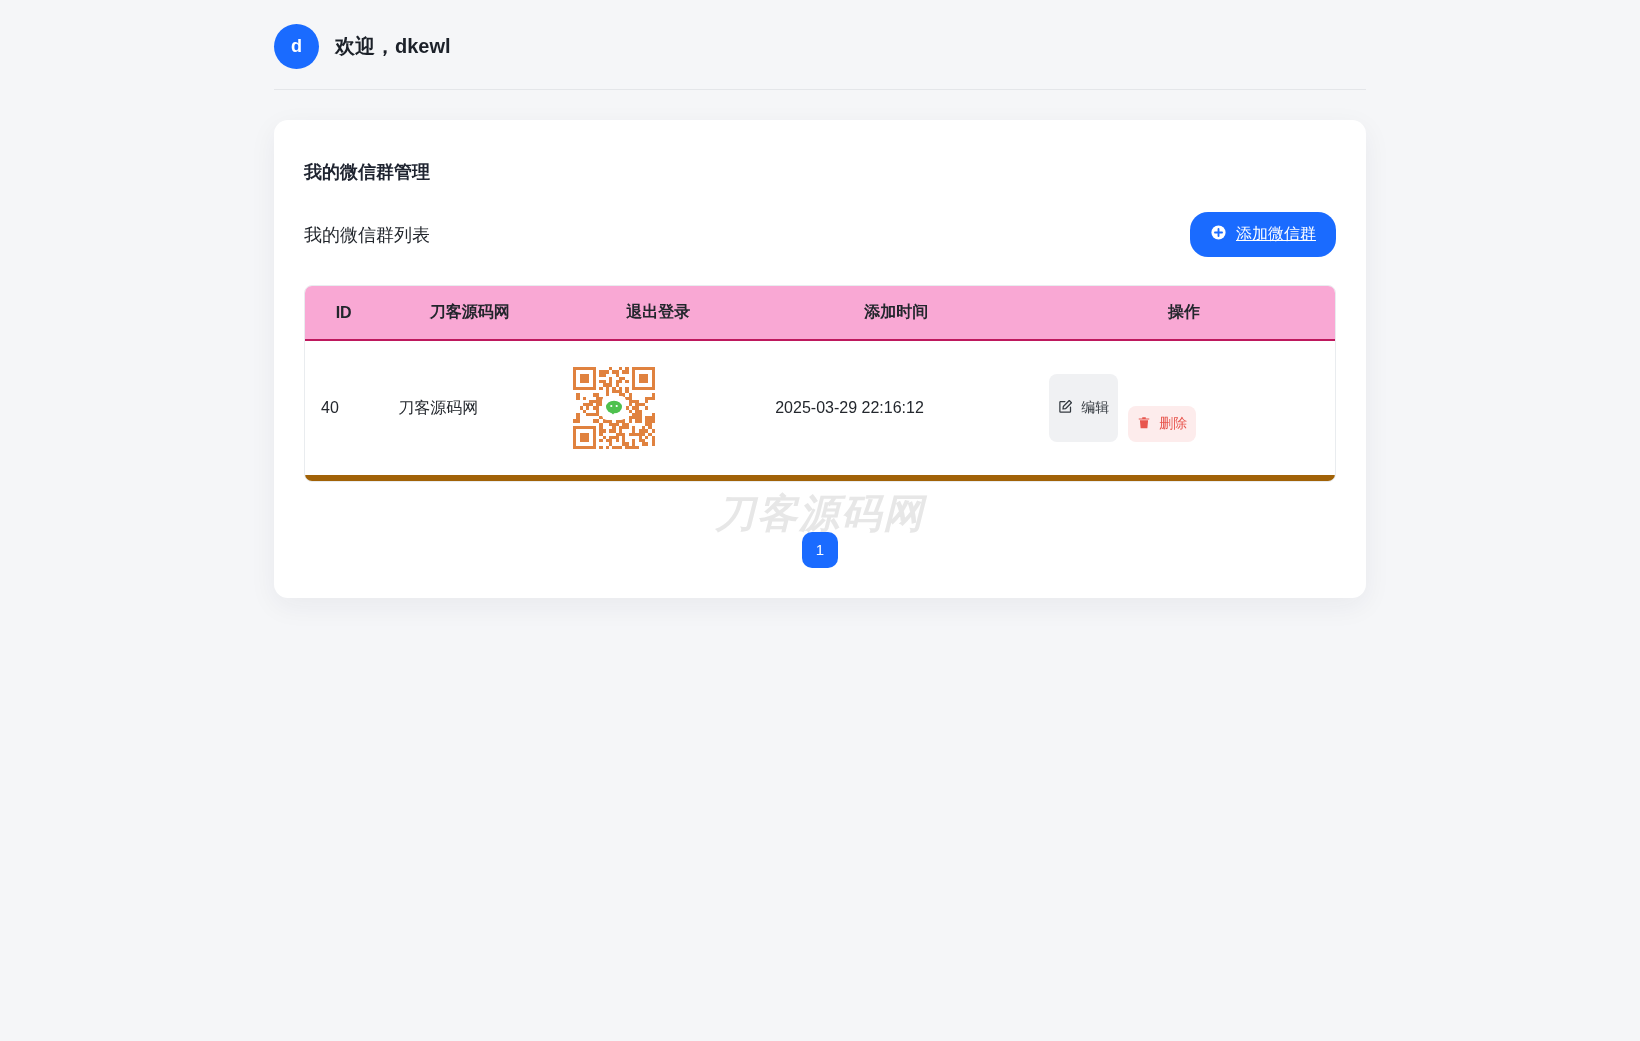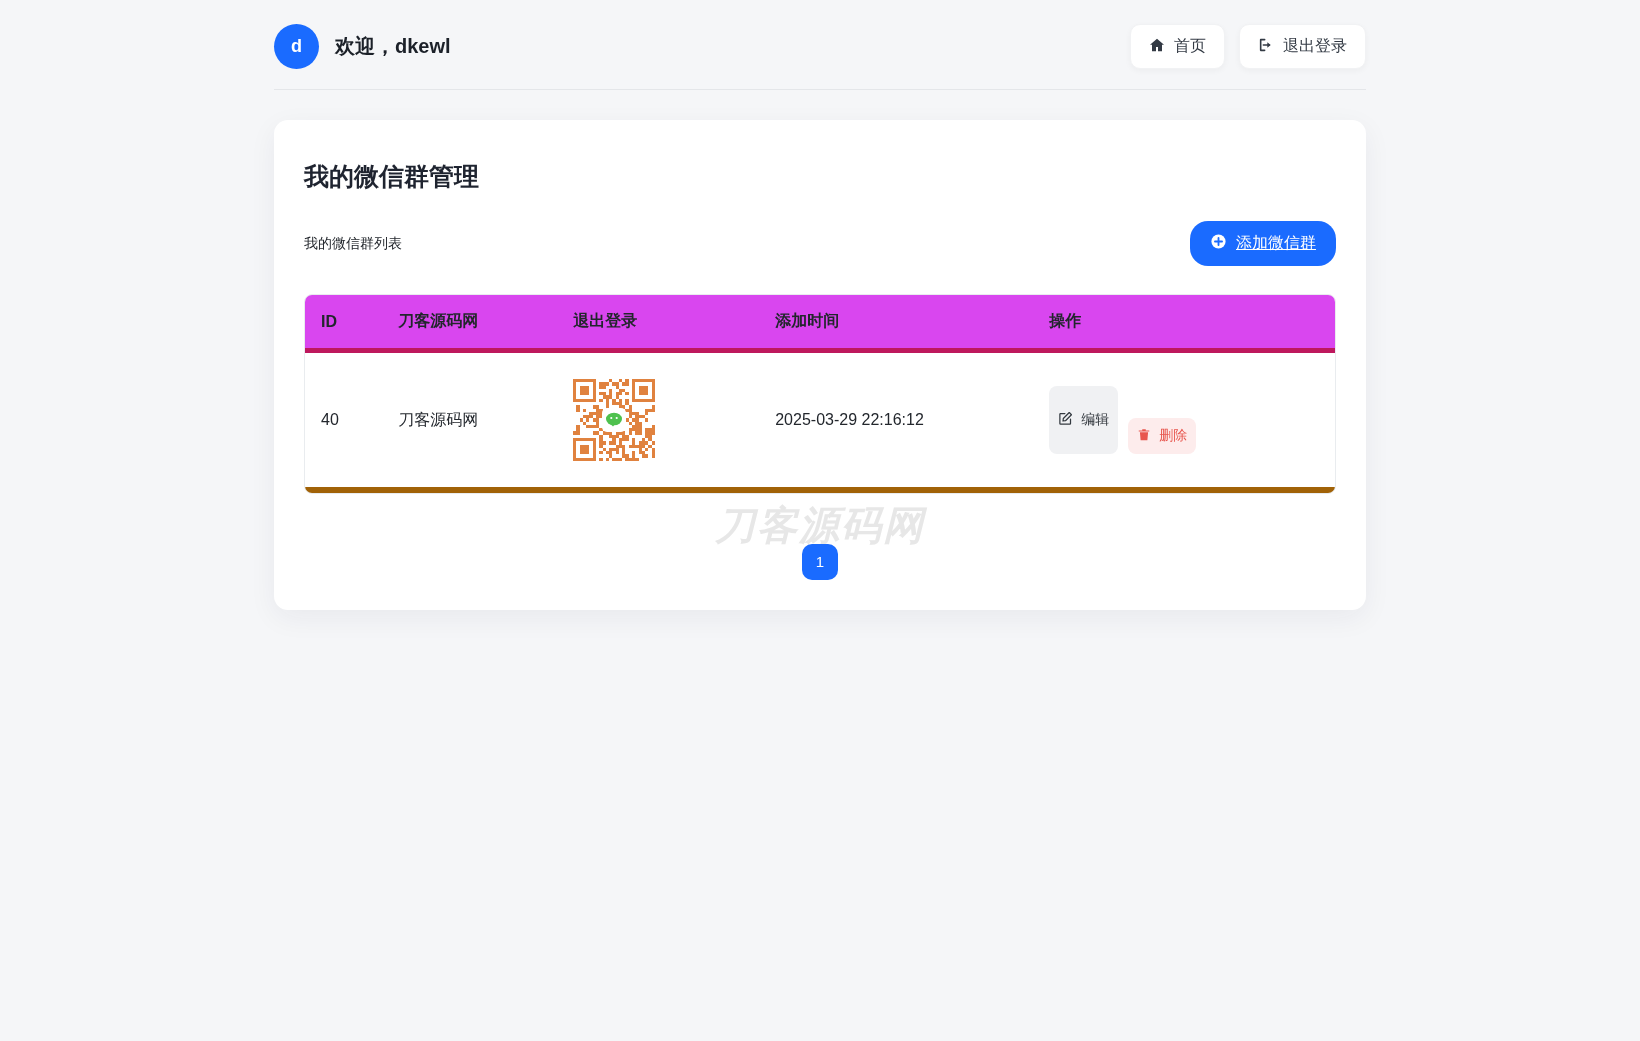--- a/index.html
+++ b/index.html
@@ -41,42 +41,42 @@
   }
   .hdr-btn svg{flex:0 0 auto;}
 
   
   .card{
     background:#fff;border-radius:14px;margin-top:30px;
     padding:40px 30px 30px 30px;
     box-shadow:0 8px 28px rgba(30,40,60,.06);
     min-height:462px;
   }
-  .card-title{font-size:25px;font-weight:bold;color:#1f2430;}
+  .card-title{font-size:18px;font-weight:bold;color:#1f2430;}
   .toolbar{
     display:flex;align-items:center;justify-content:space-between;
     margin-top:28px;
   }
-  .list-label{font-size:14px;color:#23272d;}
+  .list-label{font-size:18px;color:#23272d;}
   .add-btn{
     display:flex;align-items:center;gap:9px;
     background:var(--accent);color:#fff;border:none;border-radius:18px;
     padding:12px 20px;font-size:16px;cursor:pointer;font-family:inherit;
   }
   .add-btn .lbl{text-decoration:underline;}
 
   
   .table-wrap{
     margin-top:28px;border:1px solid var(--border-light);
     border-radius:8px;overflow:hidden;
   }
   table{width:100%;border-collapse:collapse;}
   thead th{
-    background:#d946ef;text-align:left;font-size:16px;font-weight:bold;
-    color:#22262c;padding:16px;border-bottom:5px solid #be185d;
+    background:#f9a8d4;text-align:center;font-size:16px;font-weight:bold;
+    color:#22262c;padding:16px;border-bottom:2px solid #be185d;
   }
   tbody td{
     padding:26px 16px;font-size:16px;color:#23272d;vertical-align:middle;
     border-bottom:6px solid #a16207;
   }
   .col-id{width:7.5%;} .col-name{width:17%;} .col-qr{width:19.6%;}
   .col-time{width:26.6%;} .col-ops{width:29.3%;}
 
   .qr-box{position:relative;width:82px;height:82px;}
   .qr-box svg{display:block;}
@@ -108,40 +108,20 @@
 </style>
 </head>
 <body>
 
 <div class="container">
 
   <div class="topbar">
     <div class="topbar-left">
       <div class="avatar">d</div>
       <div class="welcome">欢迎，dkewl</div>
-    </div>
-    <div class="topbar-right">
-      <button class="hdr-btn">
-        <span>
-          <svg width="16" height="16" viewBox="0 0 24 24" fill="#333a44">
-            <path d="M12 2.5 1.5 11.5h3v10h6v-6.5h3v6.5h6v-10h3z"></path>
-          </svg>
-        </span>
-        <span>首页</span>
-      </button>
-      <button class="hdr-btn">
-        <span>
-          <svg width="16" height="16" viewBox="0 0 24 24" fill="none" stroke="#333a44" stroke-width="2.4" stroke-linecap="round" stroke-linejoin="round">
-            <path d="M10 4H4v16h6"></path>
-            <path d="M14 8l5 4-5 4" fill="#333a44" stroke="none"></path>
-            <line x1="8" y1="12" x2="17" y2="12"></line>
-          </svg>
-        </span>
-        <span>退出登录</span>
-      </button>
     </div>
   </div>
 
   <div class="card">
     <h1 class="card-title">我的微信群管理</h1>
 
     <div class="toolbar">
       <div class="list-label">我的微信群列表</div>
       <button class="add-btn">
         <span>

